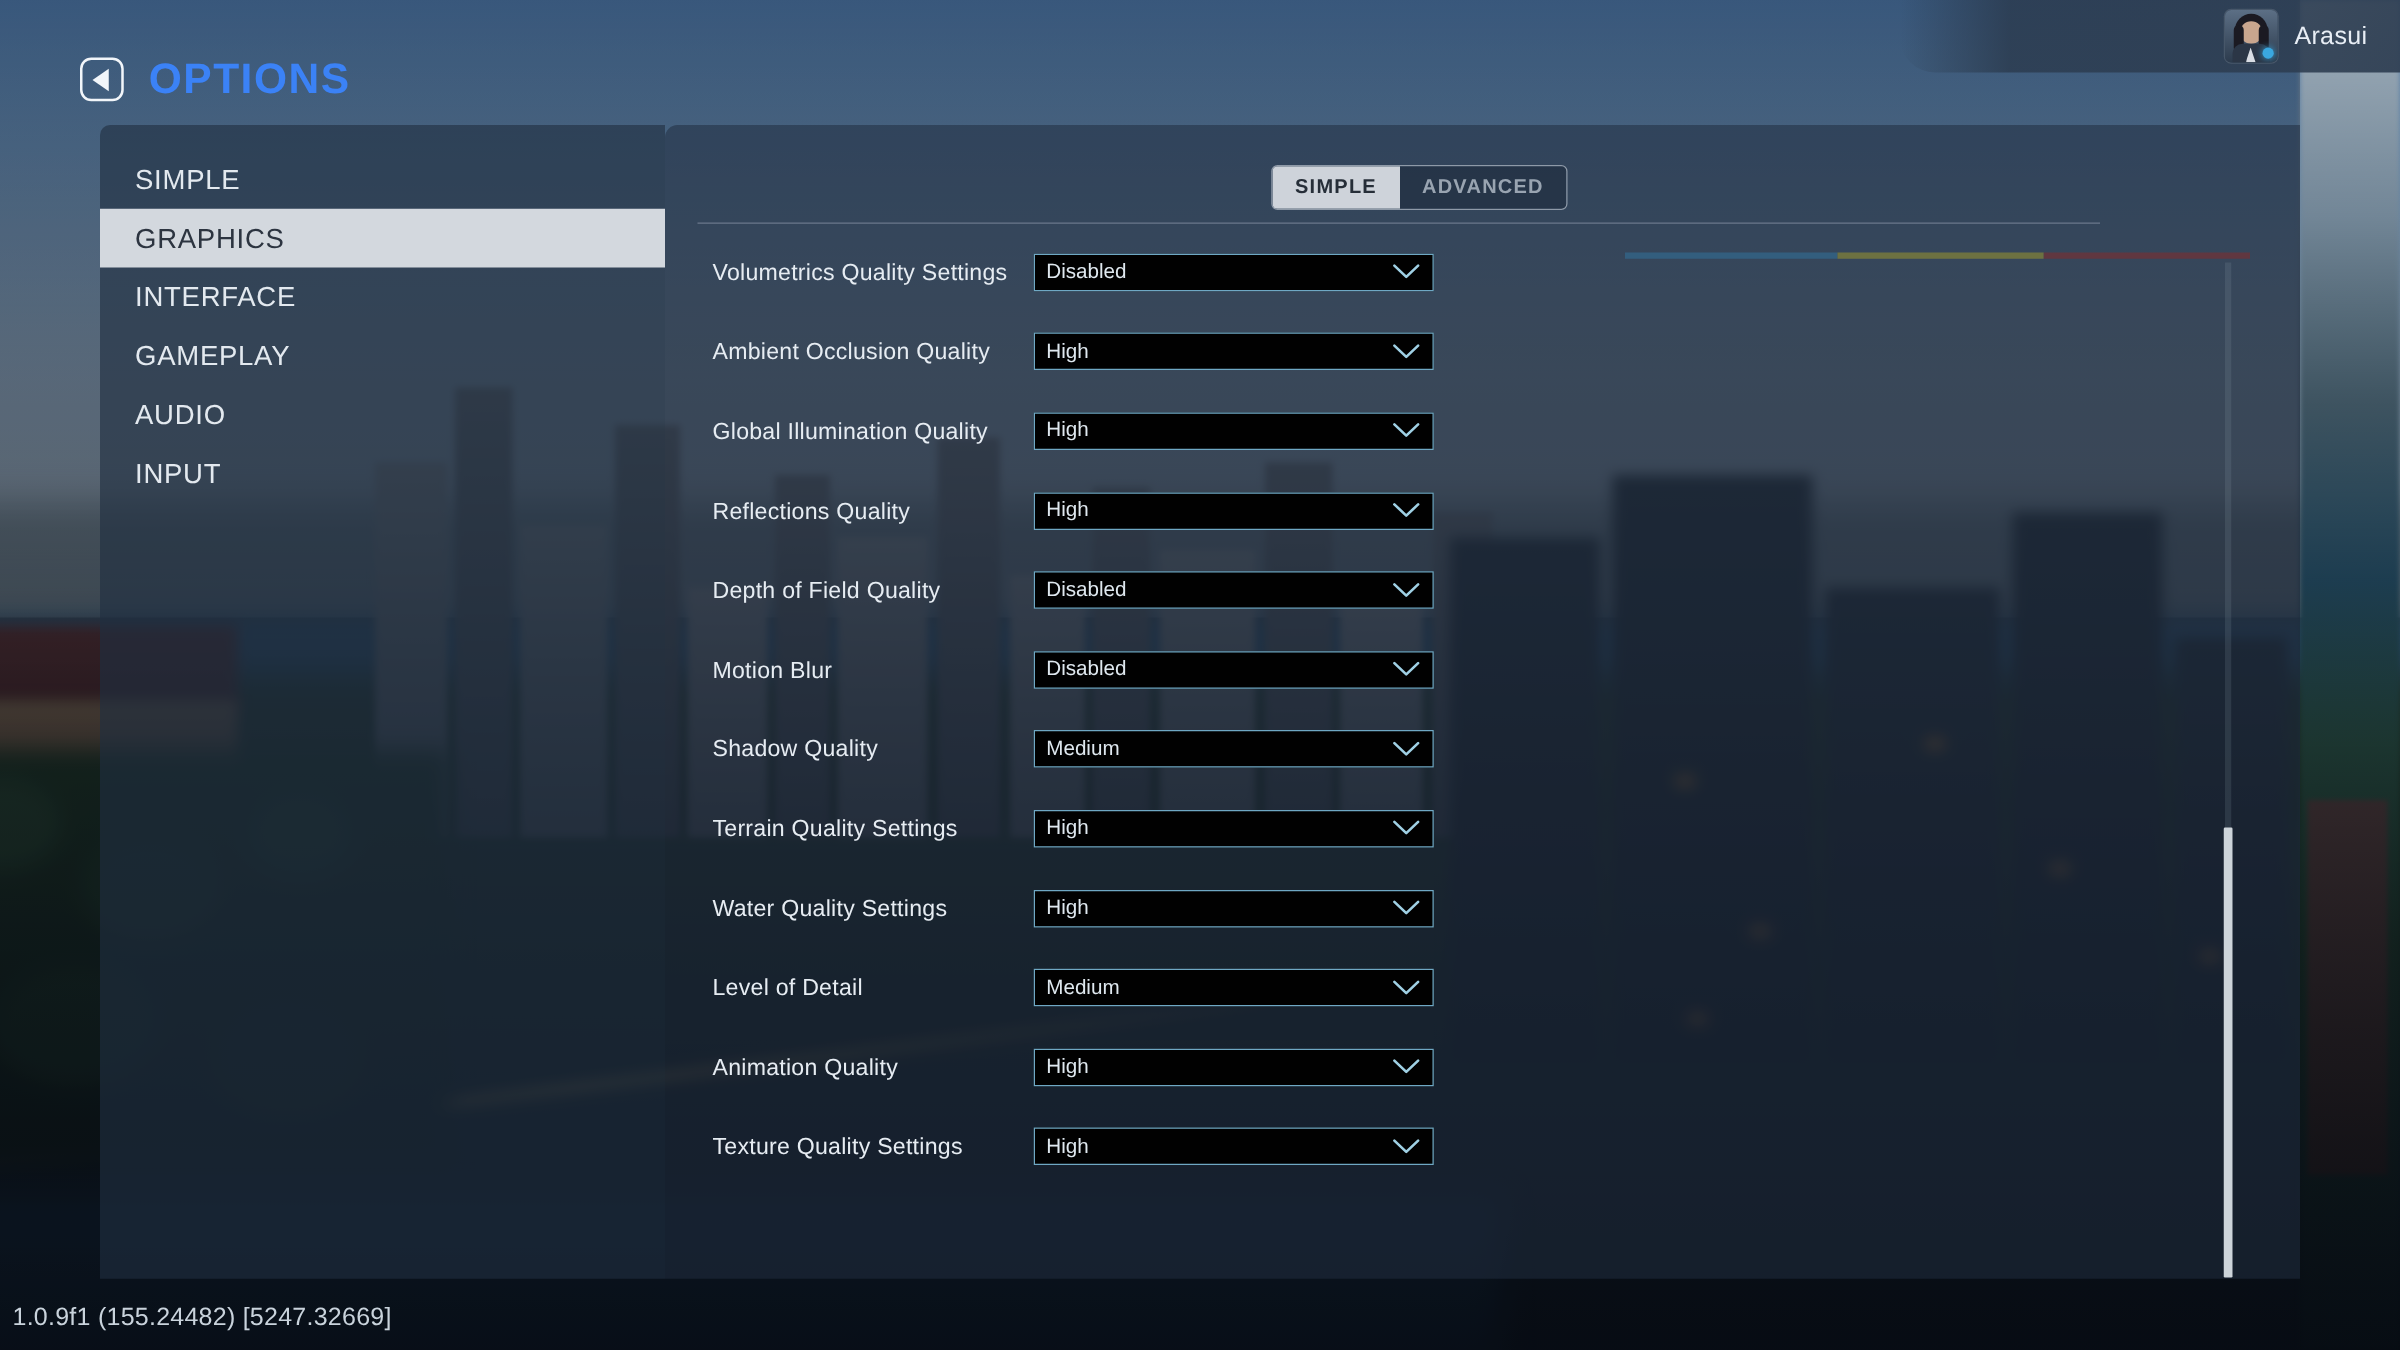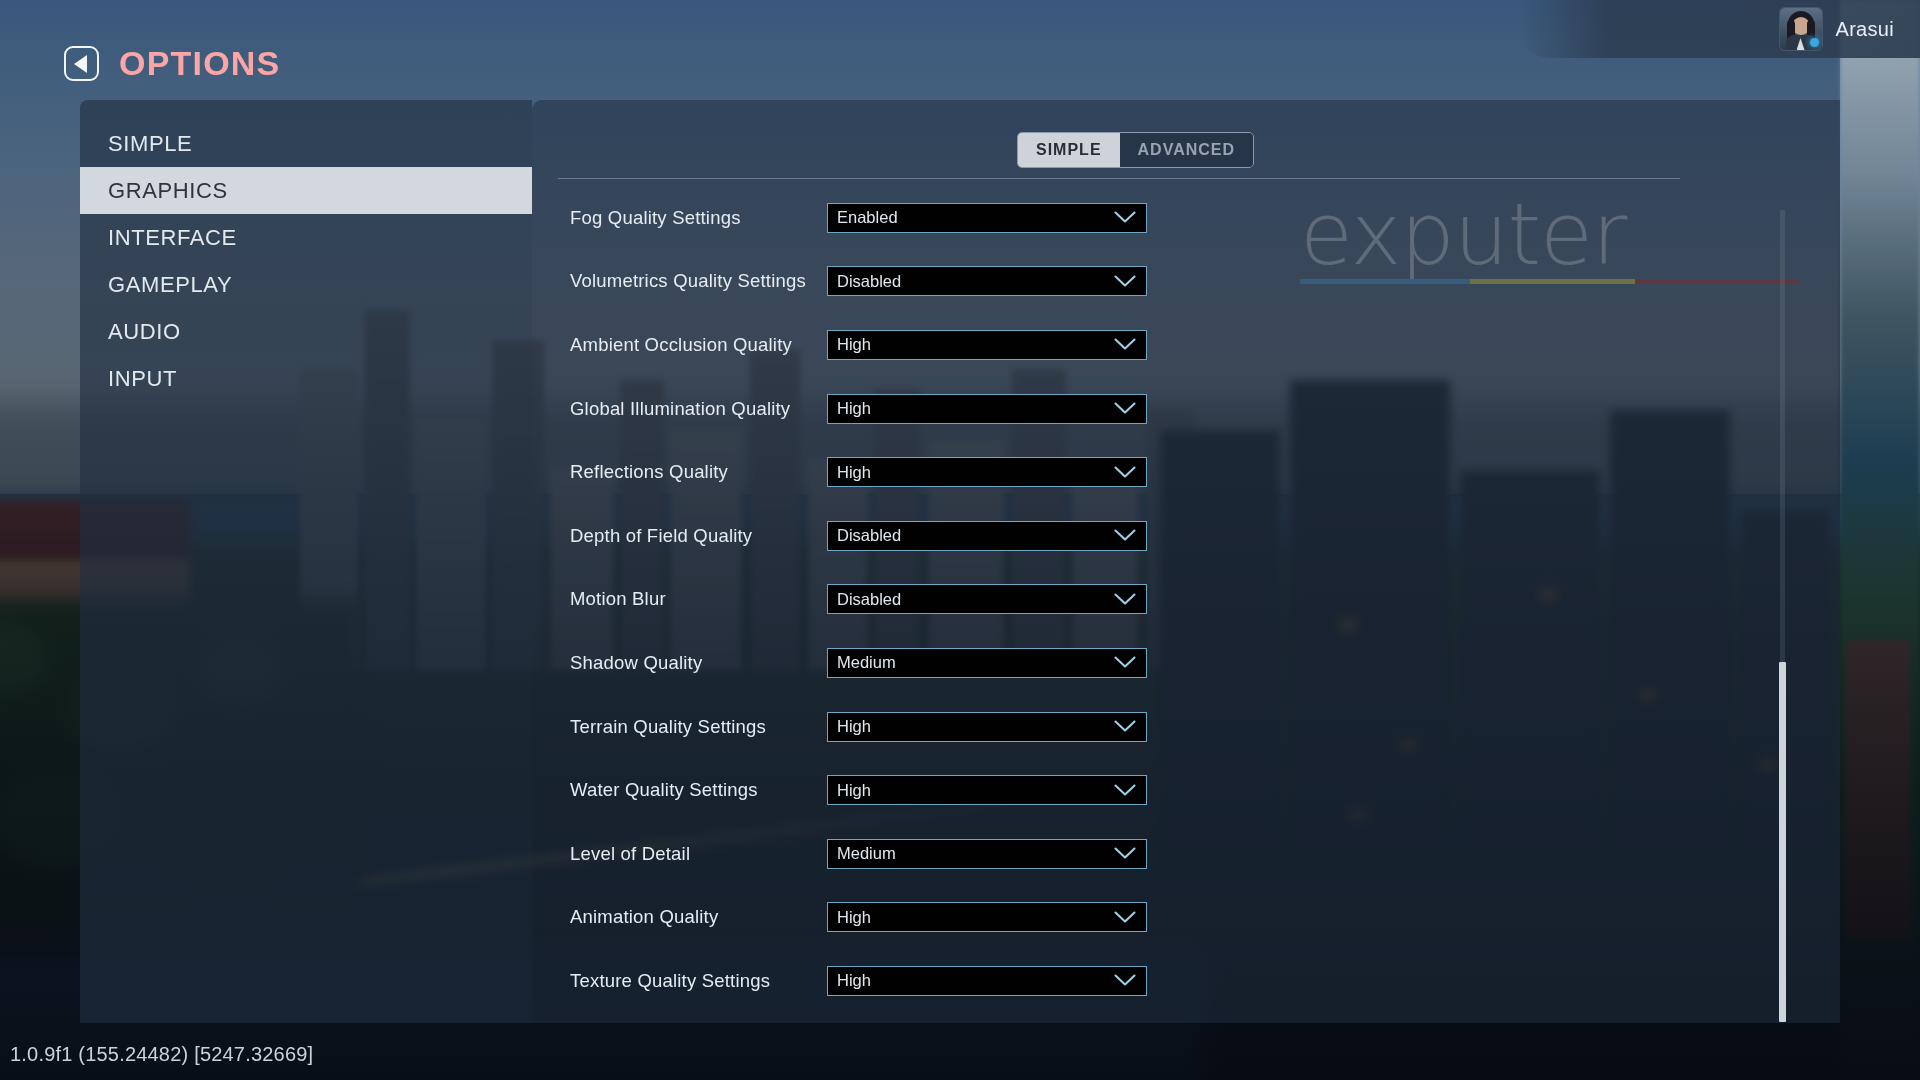--- a/index.html
+++ b/index.html
@@ -129,21 +129,21 @@
   #back-button {
     width: 35px; height: 35px; border-radius: 9px;
     border: 2px solid #f2f6fa; background: transparent;
     display: flex; align-items: center; justify-content: center; cursor: pointer;
   }
   #back-button .tri {
     width: 0; height: 0; margin-right: 2px;
     border-top: 9px solid transparent; border-bottom: 9px solid transparent;
     border-right: 13px solid #f2f6fa;
   }
-  #page-title { color: #fca5a5; font-size: 34px; font-weight: bold; letter-spacing: 1.2px; }
+  #page-title { color: #3b82f6; font-size: 34px; font-weight: bold; letter-spacing: 1.2px; }
 
   
   #sidebar {
     position: absolute; left: 80px; top: 100px; width: 452px; height: 923px;
     background: rgba(33,46,64,.62);
     border-top-left-radius: 8px;
   }
   .side-item {
     height: 47px; display: flex; align-items: center; padding-left: 28px;
     color: #e3e9ef; font-size: 22px; letter-spacing: .6px; cursor: pointer;
@@ -270,21 +270,20 @@
 
   <div class="right-strip">
     <div class="rb" style="top:640px; height:300px;"></div>
   </div>
 </div>
 
 <div id="dim"></div>
 <div id="dim2"></div>
 
 <div id="watermark">
-  <div id="wm-text">exputer</div>
   <div id="wm-bars">
     <i style="flex: 0 0 34%; background: rgb(74, 159, 212);"></i>
       <i style="flex: 0 0 33%; background: rgb(217, 207, 63);"></i>
       <i style="flex: 0 0 33%; background: rgb(184, 64, 60);"></i>
   </div>
 </div>
 
 <div id="user-badge">
   <div id="avatar">
     <div class="hair"></div>
@@ -331,31 +330,20 @@
 
 <div id="main-panel">
   <div id="panel-inner">
     <div id="tabs">
         <div class="tab active">SIMPLE</div>
         <div class="tab inactive">ADVANCED</div>
       </div>
     <div id="divider"></div>
     <div id="settings-list">
         <div class="setting-row">
-          <div class="setting-label">Fog Quality Settings</div>
-          <div class="setting-control">
-            <div class="setting-value">Enabled</div>
-            <div class="chev">
-              <svg width="22" height="13" viewBox="0 0 22 13" fill="none">
-                <path d="M1.5 1.5 L11 10.5 L20.5 1.5" stroke="#9fd0e4" stroke-width="2.1" stroke-linecap="round" stroke-linejoin="round"></path>
-              </svg>
-            </div>
-          </div>
-        </div>
-        <div class="setting-row">
           <div class="setting-label">Volumetrics Quality Settings</div>
           <div class="setting-control">
             <div class="setting-value">Disabled</div>
             <div class="chev">
               <svg width="22" height="13" viewBox="0 0 22 13" fill="none">
                 <path d="M1.5 1.5 L11 10.5 L20.5 1.5" stroke="#9fd0e4" stroke-width="2.1" stroke-linecap="round" stroke-linejoin="round"></path>
               </svg>
             </div>
           </div>
         </div>

